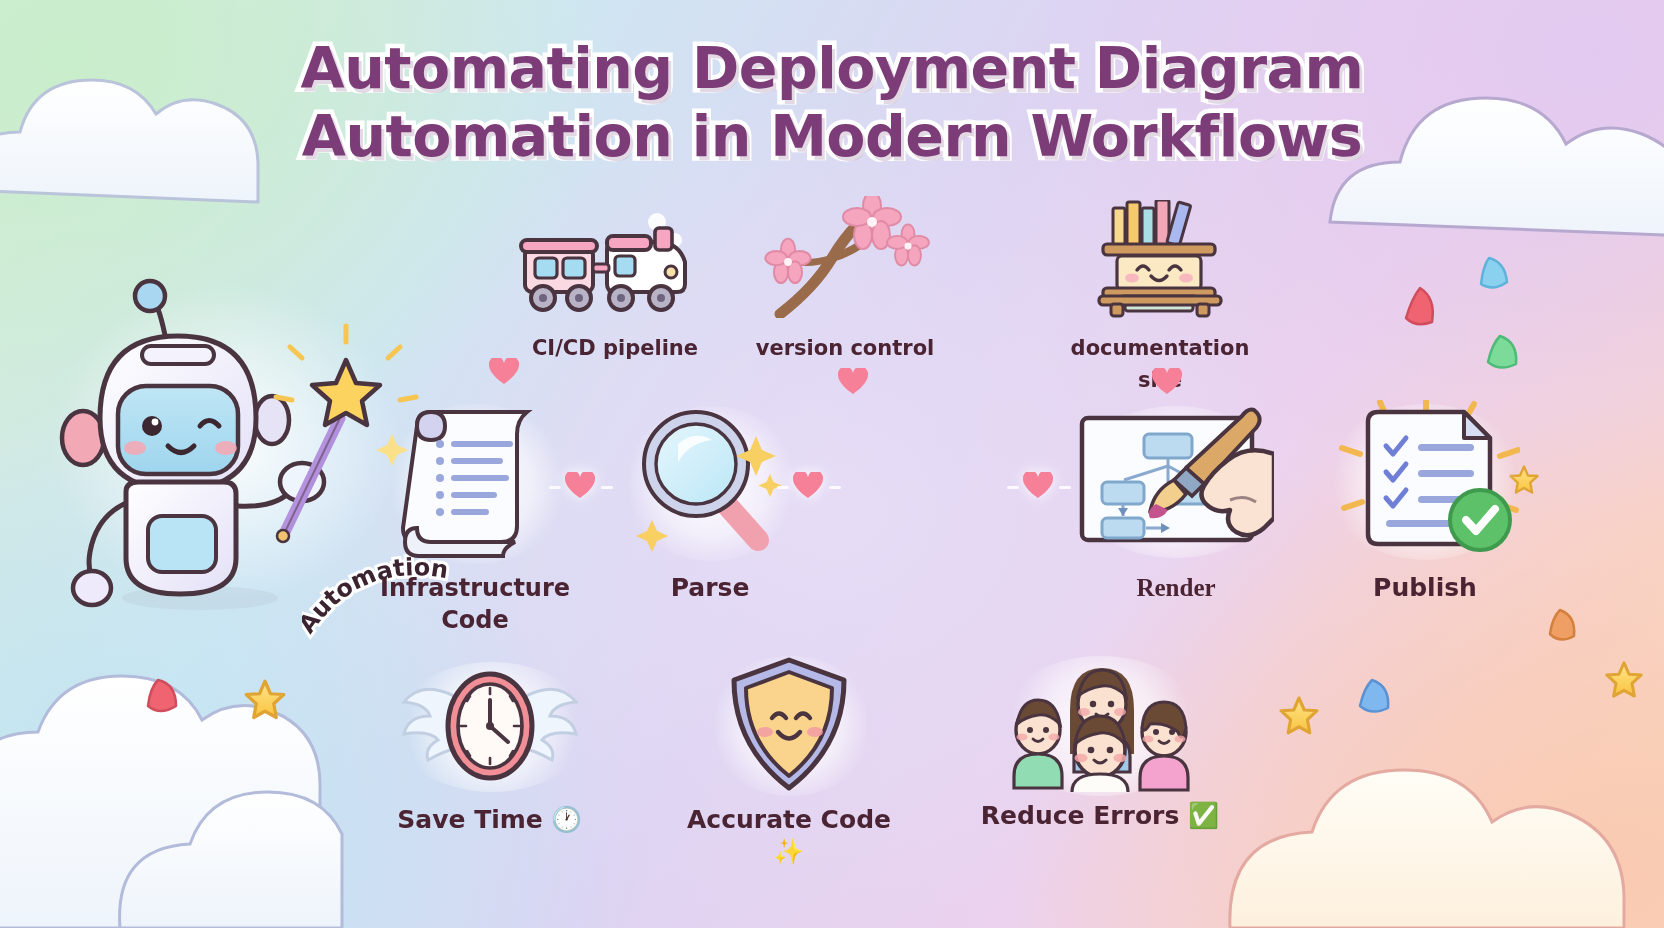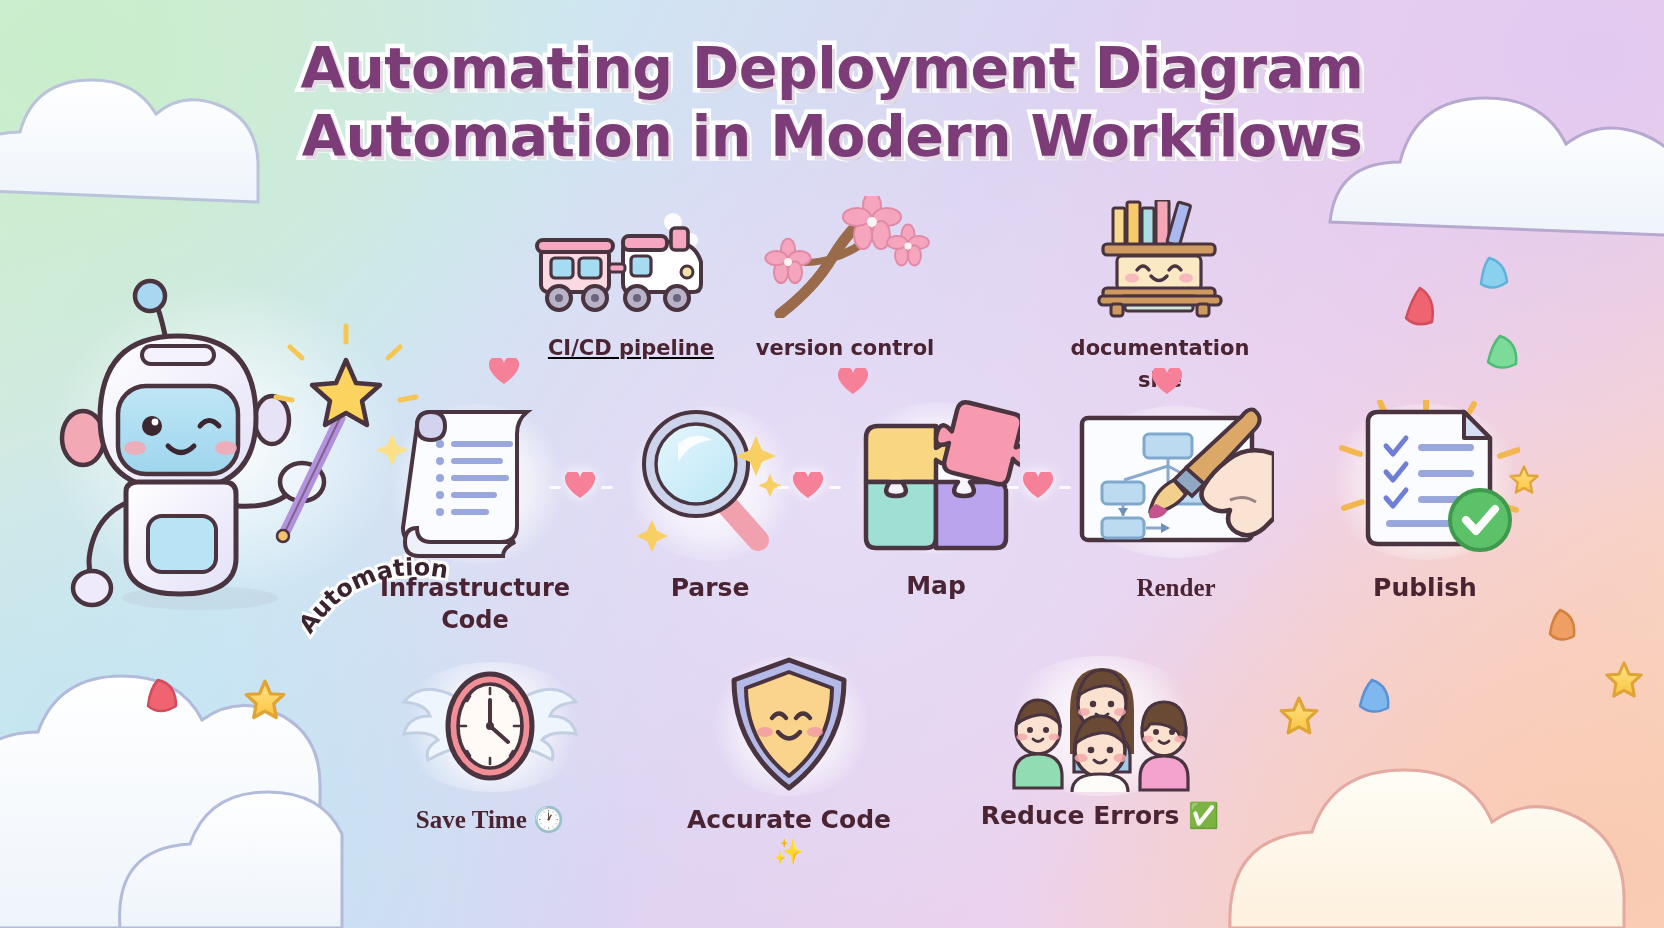--- a/index.html
+++ b/index.html
@@ -208,21 +208,21 @@
     <svg class="auto-arc" viewBox="0 0 190 100">
       <defs>
         <path id="arcpath" d="M4 92 Q62 -6 186 40"></path>
       </defs>
       <text font-family="DejaVu Sans, sans-serif" font-size="24" font-weight="700" fill="#3b2430" stroke="#ffffff" stroke-width="6" paint-order="stroke">
         <textPath href="#arcpath" startOffset="4%" id="auto-text">Automation</textPath>
       </text>
     </svg>
   </div>
 
-  <div class="tile" style="left:516px; top:206px; width:230px;text-decoration:underline;">
+  <div class="tile" style="left:500px; top:206px; width:230px;">
     <div class="art" style="width:200px;height:112px;">
       <svg width="200" height="112" viewBox="0 0 200 112">
         <g fill="#ffffff" opacity=".92">
           <circle cx="142" cy="16" r="9"></circle>
             <circle cx="160" cy="34" r="7"></circle>
         </g>
 
         <rect x="10" y="42" width="68" height="44" rx="7" fill="#fbd9e3" stroke="#4a3440" stroke-width="4"></rect>
         <rect x="6" y="34" width="76" height="12" rx="6" fill="#f6a6c0" stroke="#4a3440" stroke-width="4"></rect>
         <rect x="20" y="52" width="22" height="20" rx="4" fill="#a6dcf2" stroke="#4a3440" stroke-width="3.2"></rect>
@@ -388,38 +388,20 @@
   </div>
 
   <div class="heart-link" style="left:786px; top:466px;">
     <span class="dashl"></span>
     <svg class="heart" viewBox="0 0 30 27">
       <path d="M15 26 C2 17 0 10 0 7 A7 7 0 0 1 15 5 A7 7 0 0 1 30 7 C30 10 28 17 15 26 Z" fill="#f58098"></path>
     </svg>
     <span class="dashr"></span>
   </div>
 
-  <div class="tile" style="left:846px; top:394px; width:180px;">
-    <div class="art" style="width:168px;height:166px;">
-      <div class="glow" style="left:-4px;top:8px;width:178px;height:152px;"></div>
-      <svg width="168" height="166" viewBox="0 0 168 166">
-
-        <path d="M14 44 q0-12 12-12 l58 0 l0 22 q14-10 14 6 q0 16 -14 6 l0 22 l-70 0 z" fill="#f8d682" stroke="#4a3440" stroke-width="4.5" stroke-linejoin="round"></path>
-
-        <path d="M14 88 l24 0 q-10 14 6 14 q16 0 6-14 l34 0 l0 56 q0 10 -10 10 l-50 0 q-10 0-10-10 z" fill="#9ee0d4" stroke="#4a3440" stroke-width="4.5" stroke-linejoin="round"></path>
-
-        <path d="M84 88 l22 0 q-10 14 6 14 q16 0 6-14 l26 0 q10 0 10 10 l0 46 q0 10 -10 10 l-60 0 z" fill="#b9a4ed" stroke="#4a3440" stroke-width="4.5" stroke-linejoin="round"></path>
-
-        <g transform="rotate(14 126 48)">
-          <path d="M98 22 q0-10 10-10 l46 0 q10 0 10 10 l0 22 q14-10 14 6 q0 16 -14 6 l0 18 q0 10 -10 10 l-46 0 q-10 0-10-10 l0-18 q-14 10 -14-6 q0-16 14-6 z" fill="#f79ab0" stroke="#4a3440" stroke-width="4.5" stroke-linejoin="round"></path>
-        </g>
-      </svg>
-    </div>
-    <div class="cap cap-lg" style="margin-top:10px;">Map</div>
-  </div>
 
   <div class="heart-link" style="left:1016px; top:466px;">
     <span class="dashl"></span>
     <svg class="heart" viewBox="0 0 30 27">
       <path d="M15 26 C2 17 0 10 0 7 A7 7 0 0 1 15 5 A7 7 0 0 1 30 7 C30 10 28 17 15 26 Z" fill="#f58098"></path>
     </svg>
     <span class="dashr"></span>
   </div>
 
   <svg style="position:absolute;left:1152px;top:368px;width:30px;height:27px;" viewBox="0 0 30 27">
@@ -519,21 +501,21 @@
           <path d="M110 34 l3 5"></path>
             <path d="M70 34 l-3 5"></path>
             <path d="M110 94 l3-5"></path>
             <path d="M70 94 l-3-5"></path>
         </g>
         <path d="M90 64 l0-26" stroke="#4a3440" stroke-width="4" stroke-linecap="round"></path>
         <path d="M90 64 l18 16" stroke="#4a3440" stroke-width="4" stroke-linecap="round"></path>
         <circle cx="90" cy="64" r="4" fill="#4a3440"></circle>
       </svg>
     </div>
-    <div class="cap cap-lg" style="margin-top:14px;font-family:Liberation Serif, serif;">Save Time 🕐</div>
+    <div class="cap cap-lg" style="margin-top:14px;">Save Time 🕐</div>
   </div>
 
   <div class="tile" style="left:676px; top:656px; width:226px;">
     <div class="art" style="width:130px;height:136px;">
       <div class="glow" style="left:-16px;top:0;width:166px;height:140px;"></div>
       <svg width="130" height="136" viewBox="0 0 130 136">
         <path d="M65 4 L120 24 q0 66 -55 108 Q10 90 10 24 Z" fill="#b4b9e8" stroke="#4a3440" stroke-width="5" stroke-linejoin="round"></path>
         <path d="M65 16 L108 32 q0 54 -43 88 Q22 86 22 32 Z" fill="#fad48c" stroke="#4a3440" stroke-width="4" stroke-linejoin="round"></path>
         <path d="M48 62 q7-9 14 0" stroke="#4a3440" stroke-width="4.4" fill="none" stroke-linecap="round"></path>
         <path d="M72 62 q7-9 14 0" stroke="#4a3440" stroke-width="4.4" fill="none" stroke-linecap="round"></path>

